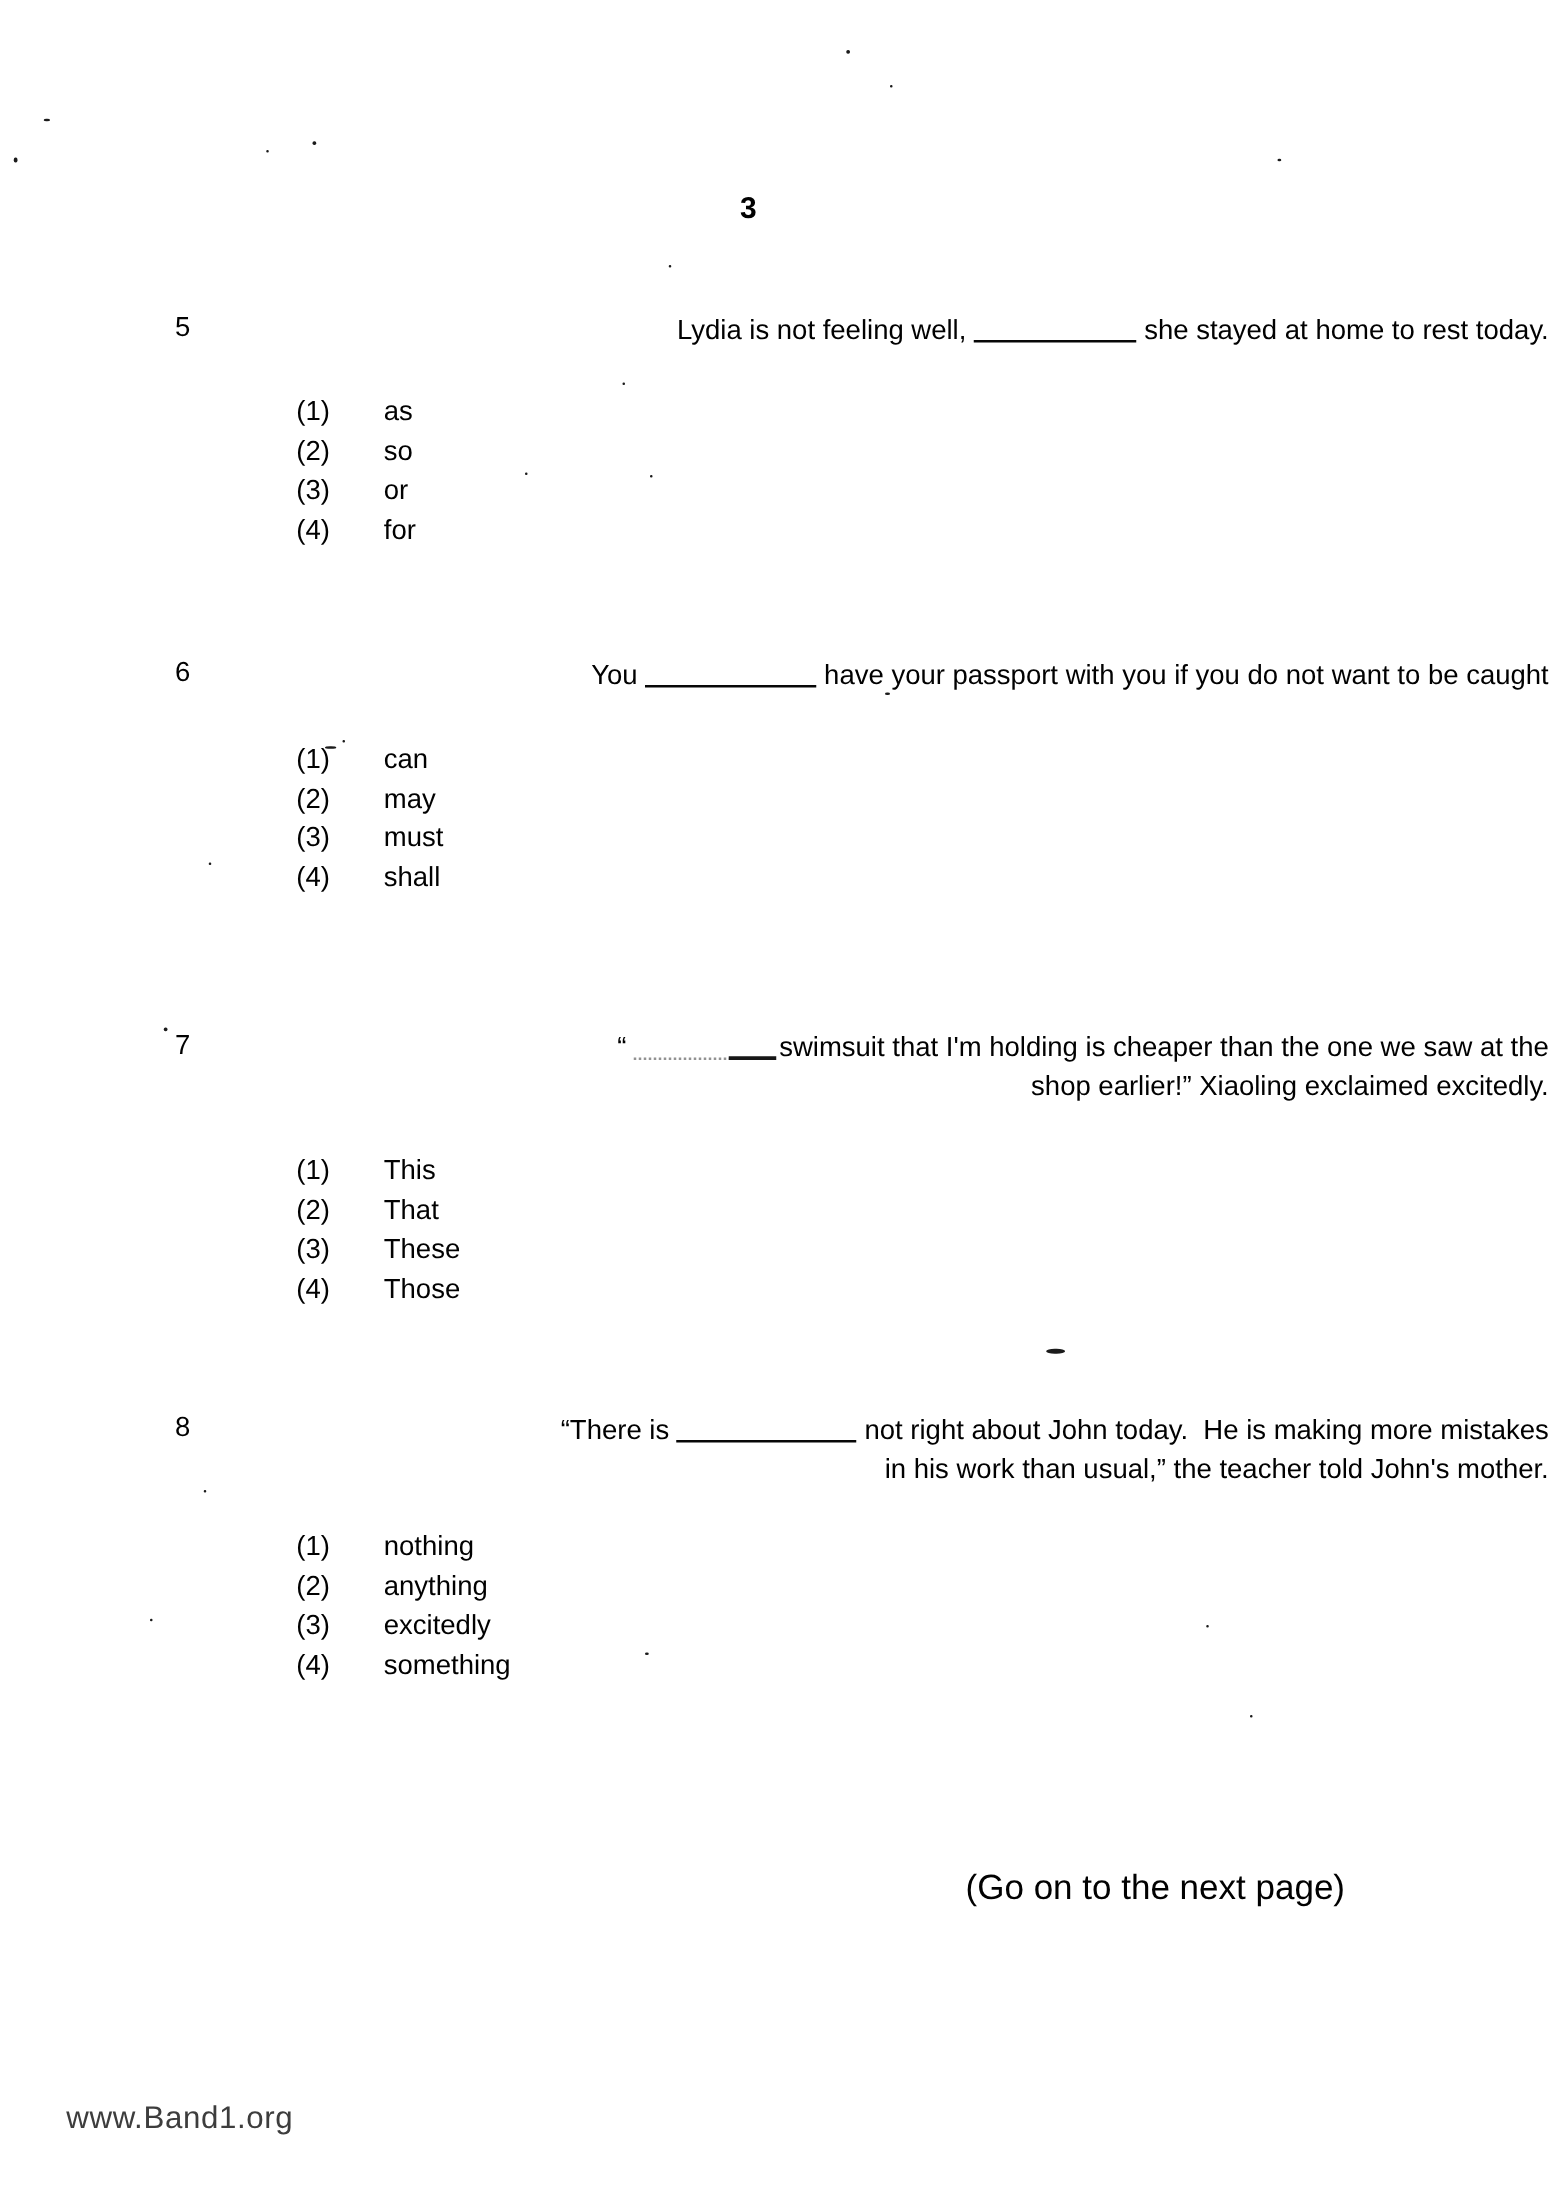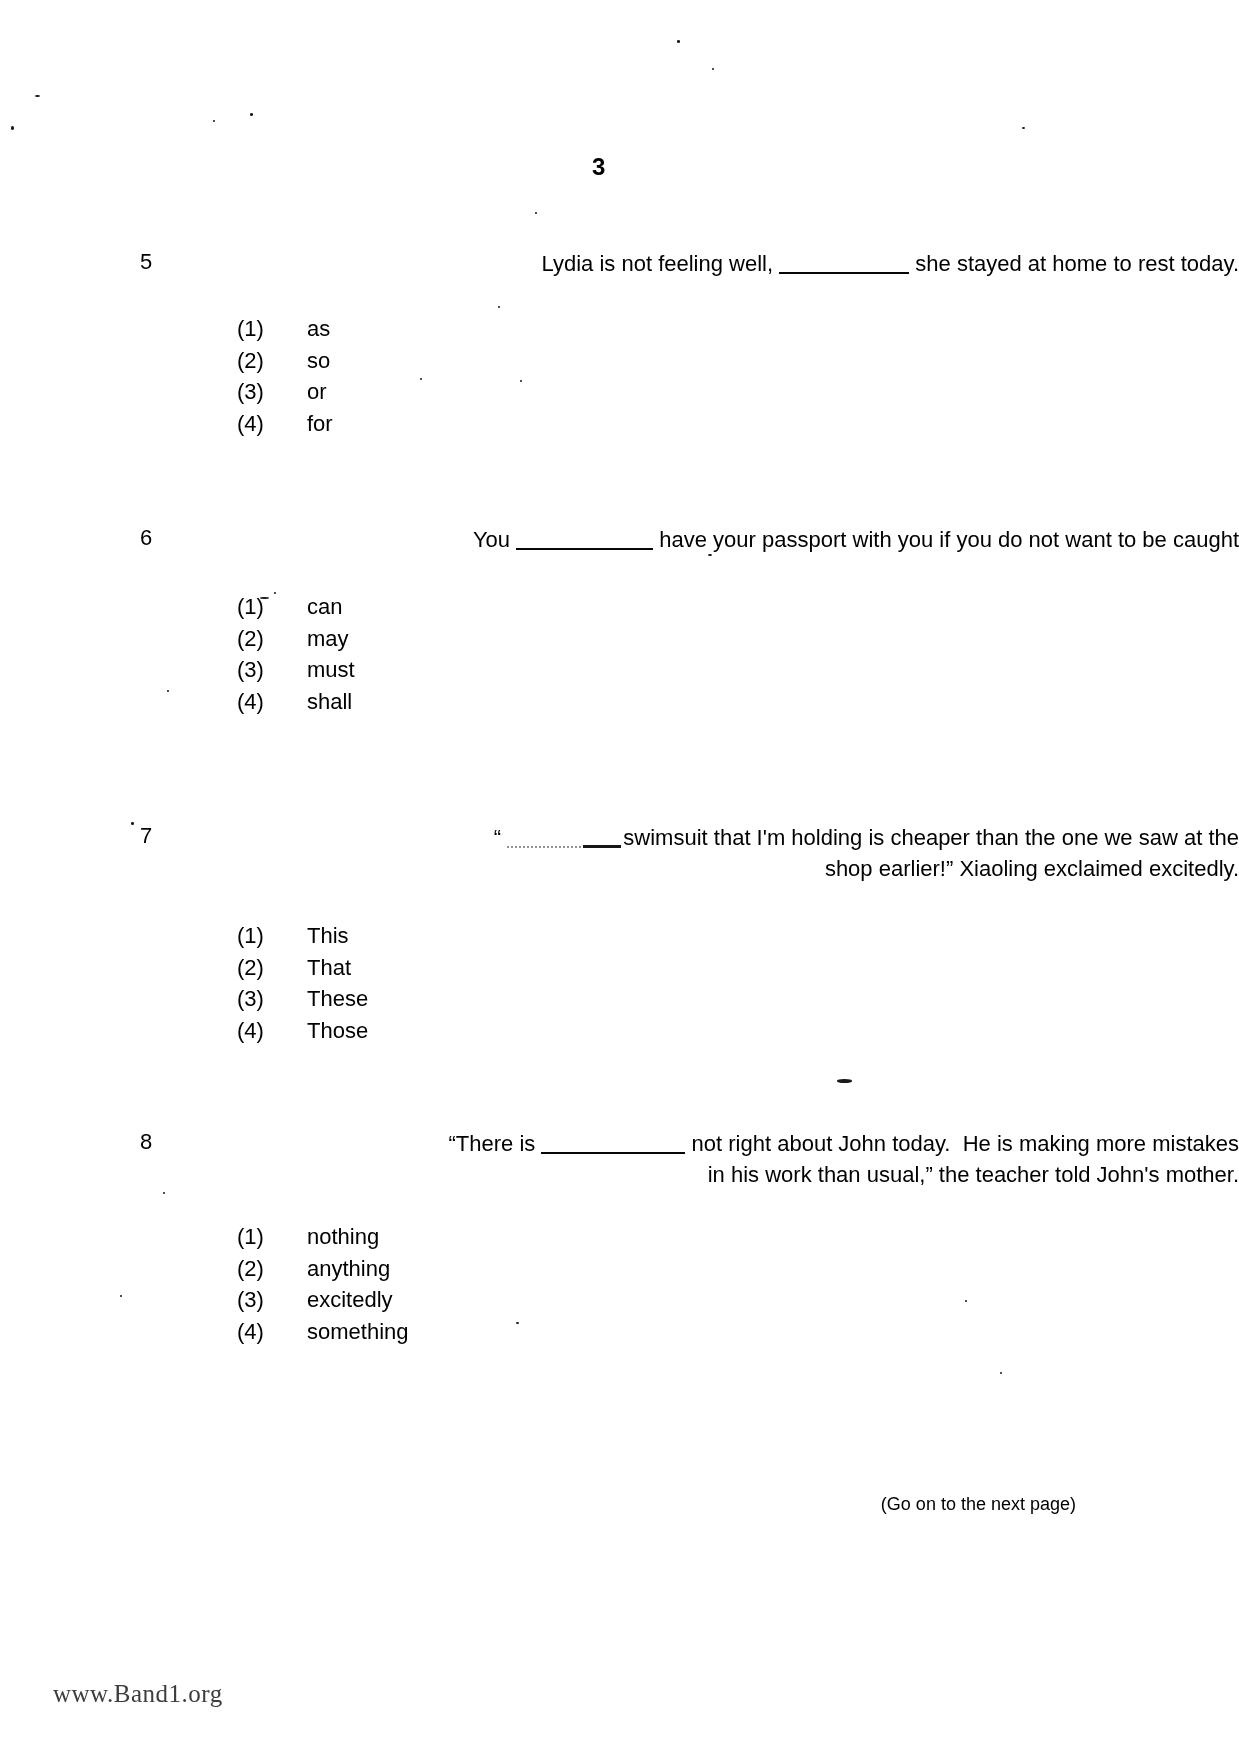--- a/index.html
+++ b/index.html
@@ -11,22 +11,22 @@
   .question{position:absolute;left:0;right:0;}
   .qnum{position:absolute;left:140px;top:1px;font-size:22px;}
   .qcontent{margin-left:215px;font-size:22px;}
   .stem-line{line-height:31px;white-space:pre;text-align:right;}
   .blank{display:inline-block;height:18px;vertical-align:-3px;border-bottom:2px solid #191919;}
   .blank.faint{border-bottom:2px dotted #8f8f8f;position:relative;}
   .blank.faint::after{content:"";position:absolute;right:-4px;bottom:-2px;width:38px;border-bottom:3px solid #262626;}
   .opts{margin-left:22px;}
   .opt-row{display:flex;height:31.5px;line-height:31.5px;}
   .opt-marker{width:70px;flex:0 0 70px;}
-  .goon{position:absolute;right:163px;top:1494px;font-size:18px;}
-  .watermark{position:absolute;left:53px;top:1680px;font-family:Liberation Serif, serif;font-size:25px;color:#3d3d3d;letter-spacing:0.5px;}
+  .goon{position:absolute;right:163px;top:1494px;font-size:28px;}
+  .watermark{position:absolute;left:53px;top:1680px;font-family:Liberation Sans, sans-serif;font-size:25px;color:#3d3d3d;letter-spacing:0.5px;}
   .speck{position:absolute;background:#2a2a2a;border-radius:45%;}
 </style>
 </head>
 <body>
 
 <div class="page">
   <div class="scan">
     <div class="page-number">3</div>
     <div>
         <div class="question" style="top: 248px;">

